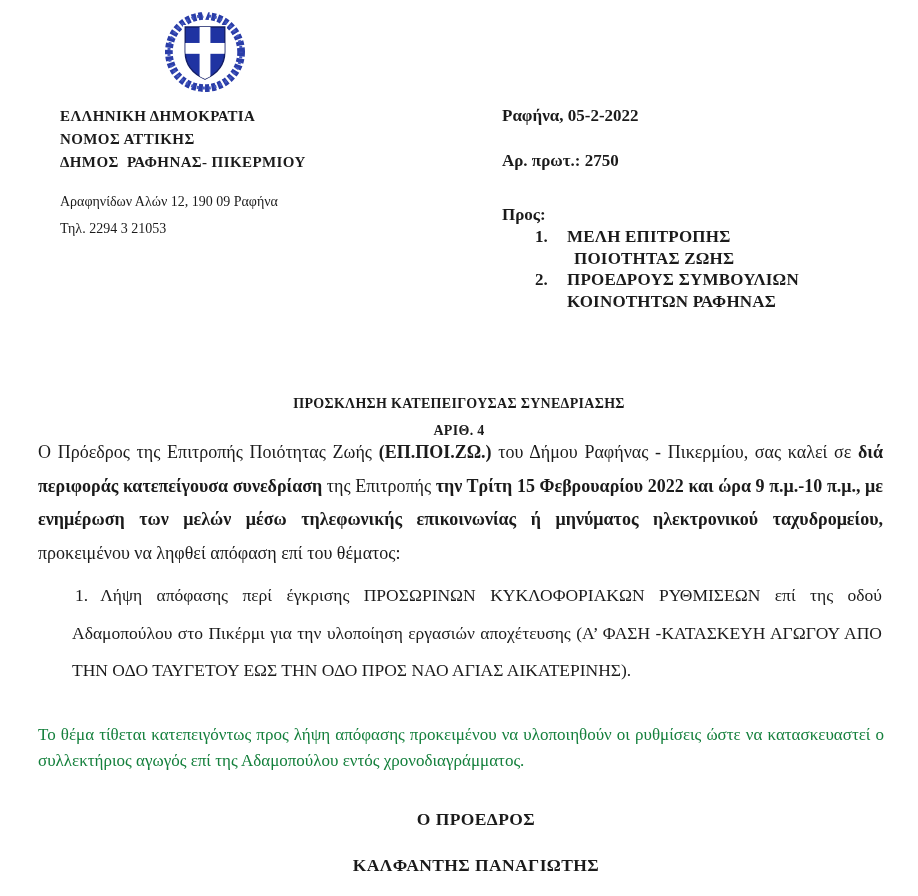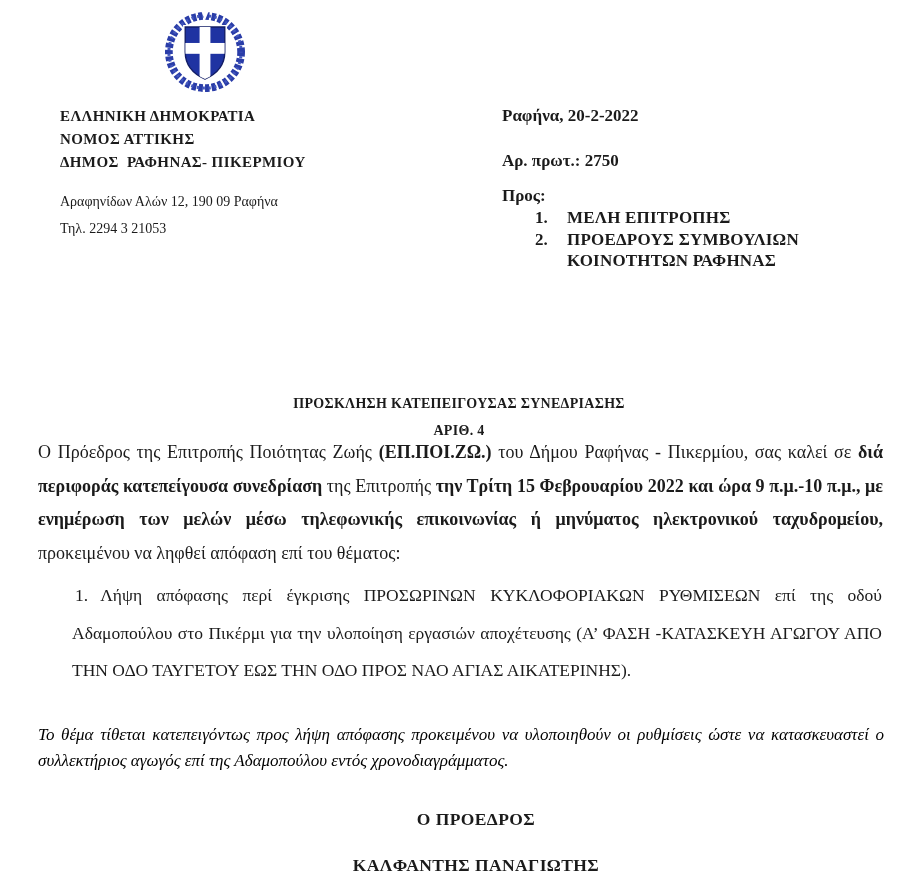--- a/index.html
+++ b/index.html
@@ -47,21 +47,21 @@
   .header-right {
     position: absolute;
     left: 502px;
     top: 105px;
     width: 390px;
     font-weight: bold;
     font-size: 17px;
   }
   .city-date { line-height: 22px; }
   .protocol-no { margin-top: 23px; line-height: 22px; }
-  .to-label { margin-top: 13px; line-height: 22px; }
+  .to-label { margin-top: 32px; line-height: 22px; }
   .recipient-row { display: flex; line-height: 21.5px; }
   .rec-num {
     width: 32px;
     margin-left: 33px;
     flex: 0 0 auto;
   }
   .rec-text { flex: 1; letter-spacing: 0.2px; }
   .rec-text.indent-sm { padding-left: 7px; }
 
   
@@ -103,24 +103,23 @@
   }
   .agenda-num { margin-right: 12px; }
 
   
   .urgency-note {
     position: absolute;
     left: 38px;
     top: 722px;
     width: 846px;
     font-size: 17px;
-    font-style: italic;
     line-height: 25.5px;
     text-align: justify;
-    color: #000000;
+    color: #15803d;
   }
 
   
   .sig-role, .sig-name {
     position: absolute;
     left: 34px;
     width: 884px;
     text-align: center;
     font-weight: bold;
     font-size: 17.5px;
@@ -162,27 +161,31 @@
     <div class="org-line">ΕΛΛΗΝΙΚΗ ΔΗΜΟΚΡΑΤΙΑ</div>
     <div class="org-line">ΝΟΜΟΣ ΑΤΤΙΚΗΣ</div>
     <div class="org-line">ΔΗΜΟΣ  ΡΑΦΗΝΑΣ- ΠΙΚΕΡΜΙΟΥ</div>
     <div class="address-block">
       <div class="address-line">Αραφηνίδων Αλών 12, 190 09 Ραφήνα</div>
       <div class="address-line">Τηλ. 2294 3 21053</div>
     </div>
   </div>
 
   <div class="header-right">
-    <div class="city-date">Ραφήνα, 20-2-2022</div>
+    <div class="city-date">Ραφήνα, 05-2-2022</div>
     <div class="protocol-no">Αρ. πρωτ.: 2750</div>
     <div class="to-label">Προς:</div>
 
     <div class="recipient-row">
       <span class="rec-num">1.</span>
       <span class="rec-text">ΜΕΛΗ ΕΠΙΤΡΟΠΗΣ</span>
+    </div>
+    <div class="recipient-row">
+      <span class="rec-num"></span>
+      <span class="rec-text indent-sm">ΠΟΙΟΤΗΤΑΣ ΖΩΗΣ</span>
     </div>
     <div class="recipient-row">
       <span class="rec-num">2.</span>
       <span class="rec-text">ΠΡΟΕΔΡΟΥΣ ΣΥΜΒΟΥΛΙΩΝ</span>
     </div>
     <div class="recipient-row">
       <span class="rec-num"></span>
       <span class="rec-text">ΚΟΙΝΟΤΗΤΩΝ ΡΑΦΗΝΑΣ</span>
     </div>
   </div>

